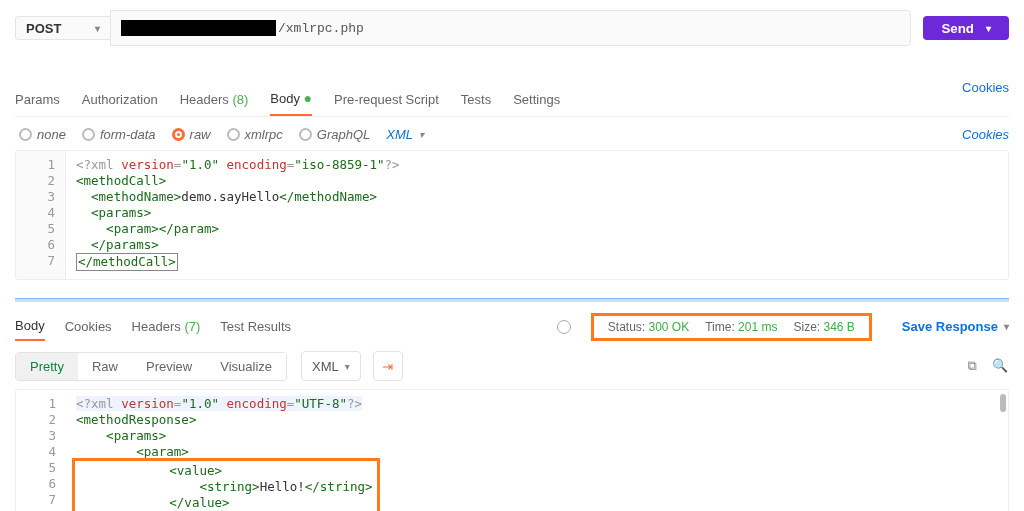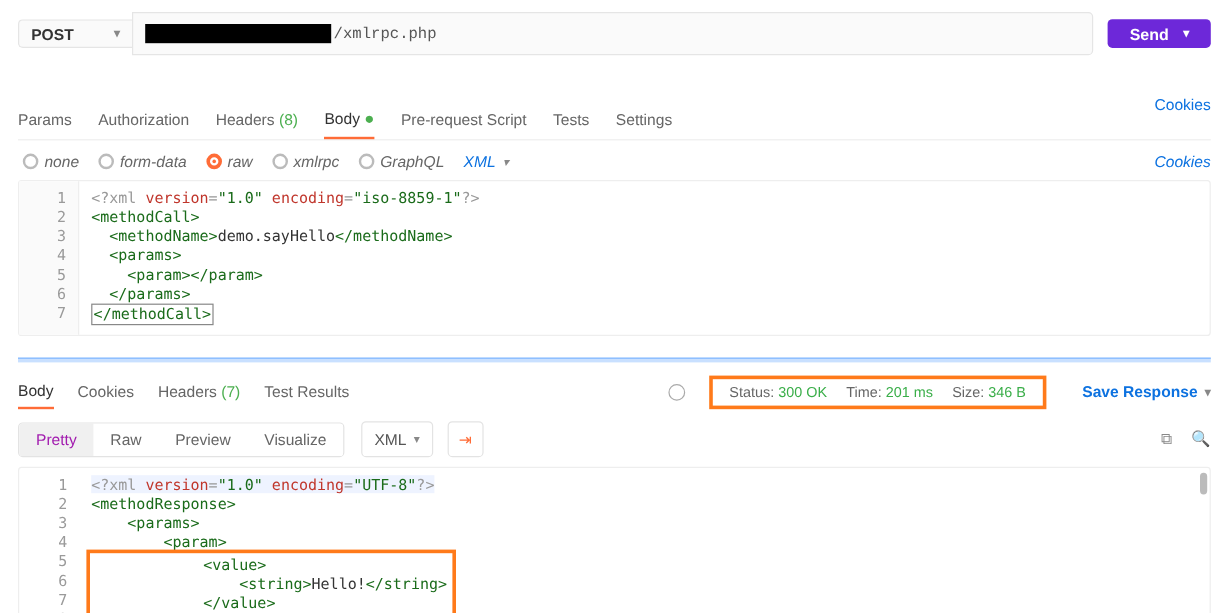--- a/index.html
+++ b/index.html
@@ -42,21 +42,21 @@
   .resp-tab.active { color:#333; border-bottom:2px solid #ff6c37; font-weight:500;}
   .resp-tab .count { color:#4caf50; }
   .resp-tabs .spacer { flex:1; }
   .status-box { display:flex; align-items:center; gap:16px; border:3px solid #ff7a1a; padding:4px 14px; color:#666; font-size:12px; }
   .status-box .ok { color:#3aae49; font-weight:500; }
   .save-link { color:#0d72e0; font-weight:700; margin-left:10px; display:flex; align-items:center; gap:6px;}
   .globe { width:14px; height:14px; border:1px solid #aaa; border-radius:50%; display:inline-block; position:relative; }
   .resp-toolbar { display:flex; align-items:center; gap:6px; padding:10px 0 8px; }
   .pill-group { display:flex; border:1px solid #e3e3e3; border-radius:4px; overflow:hidden; }
   .pill { padding:6px 14px; color:#666; background:#fff; }
-  .pill.active { background:#f0f0f0; color:#a21caf; font-weight:500; }
+  .pill.active { background:#f0f0f0; color:#15803d; font-weight:500; }
   .resp-lang { display:flex; align-items:center; gap:6px; padding:0 10px; height:30px; border:1px solid #e3e3e3; border-radius:4px; color:#555; margin-left:8px;}
   .wrap-btn { width:30px; height:30px; border:1px solid #e3e3e3; border-radius:4px; display:flex; align-items:center; justify-content:center; color:#ff6c37; margin-left:6px;}
   .resp-icons { margin-left:auto; display:flex; gap:16px; color:#888; }
   .resp-editor { border:1px solid #eee; border-radius:3px; font-family:Consolas,monospace; font-size:12.5px; position:relative; height:175px; overflow:hidden;}
   .resp-editor .gutter { position:absolute; left:0; top:0; bottom:0; width:50px; text-align:right; padding:6px 10px 6px 0; color:#9a9a9a; line-height:16px; }
   .resp-editor .code { padding:6px 8px 6px 60px; line-height:16px; white-space:pre; }
   .resp-editor .scroll { position:absolute; right:2px; top:4px; width:6px; height:18px; background:#bbb; border-radius:3px; }
   .hl-box { border:3px solid #ff7a1a; display:inline-block; padding:2px 4px; margin:-2px -4px; }
   .xml-hl { background:#eef3ff; }
   .chev { font-size:10px; color:#888; }

